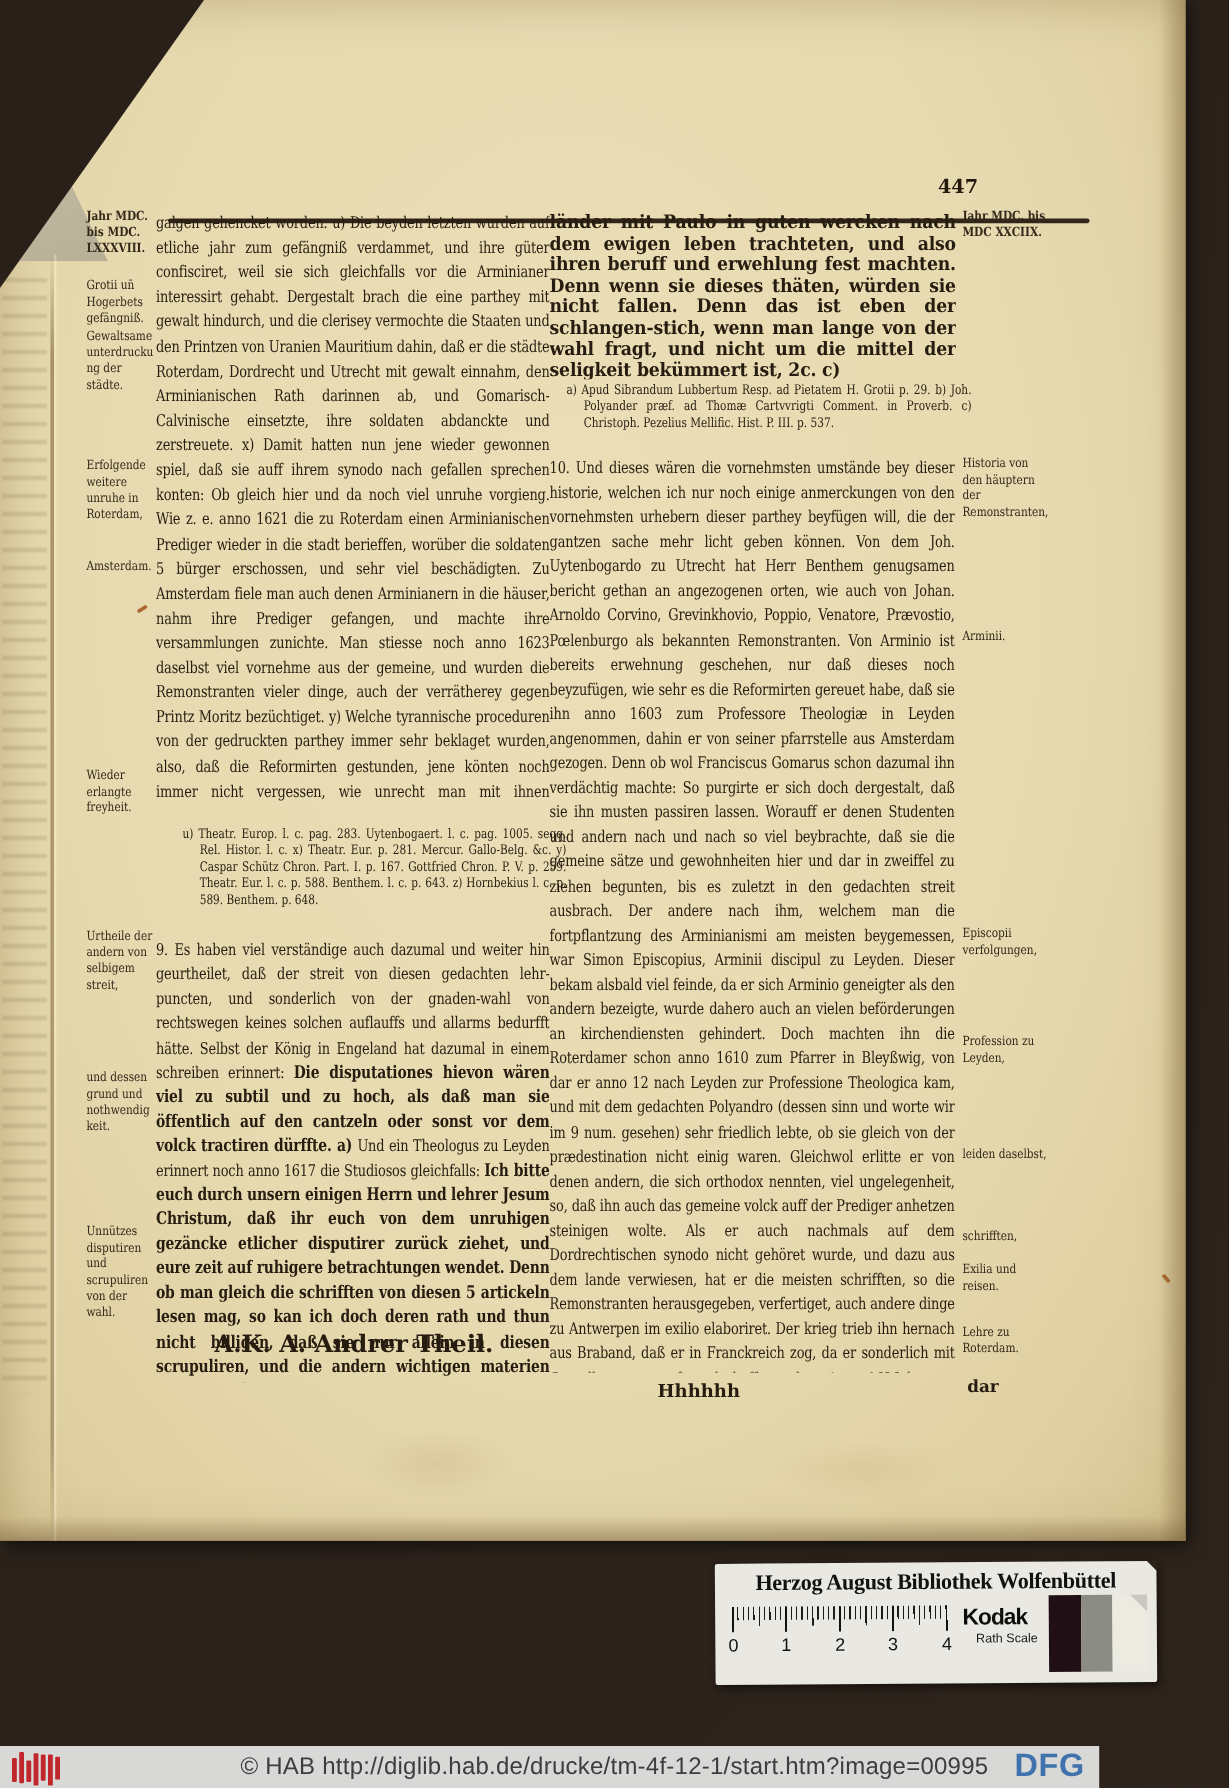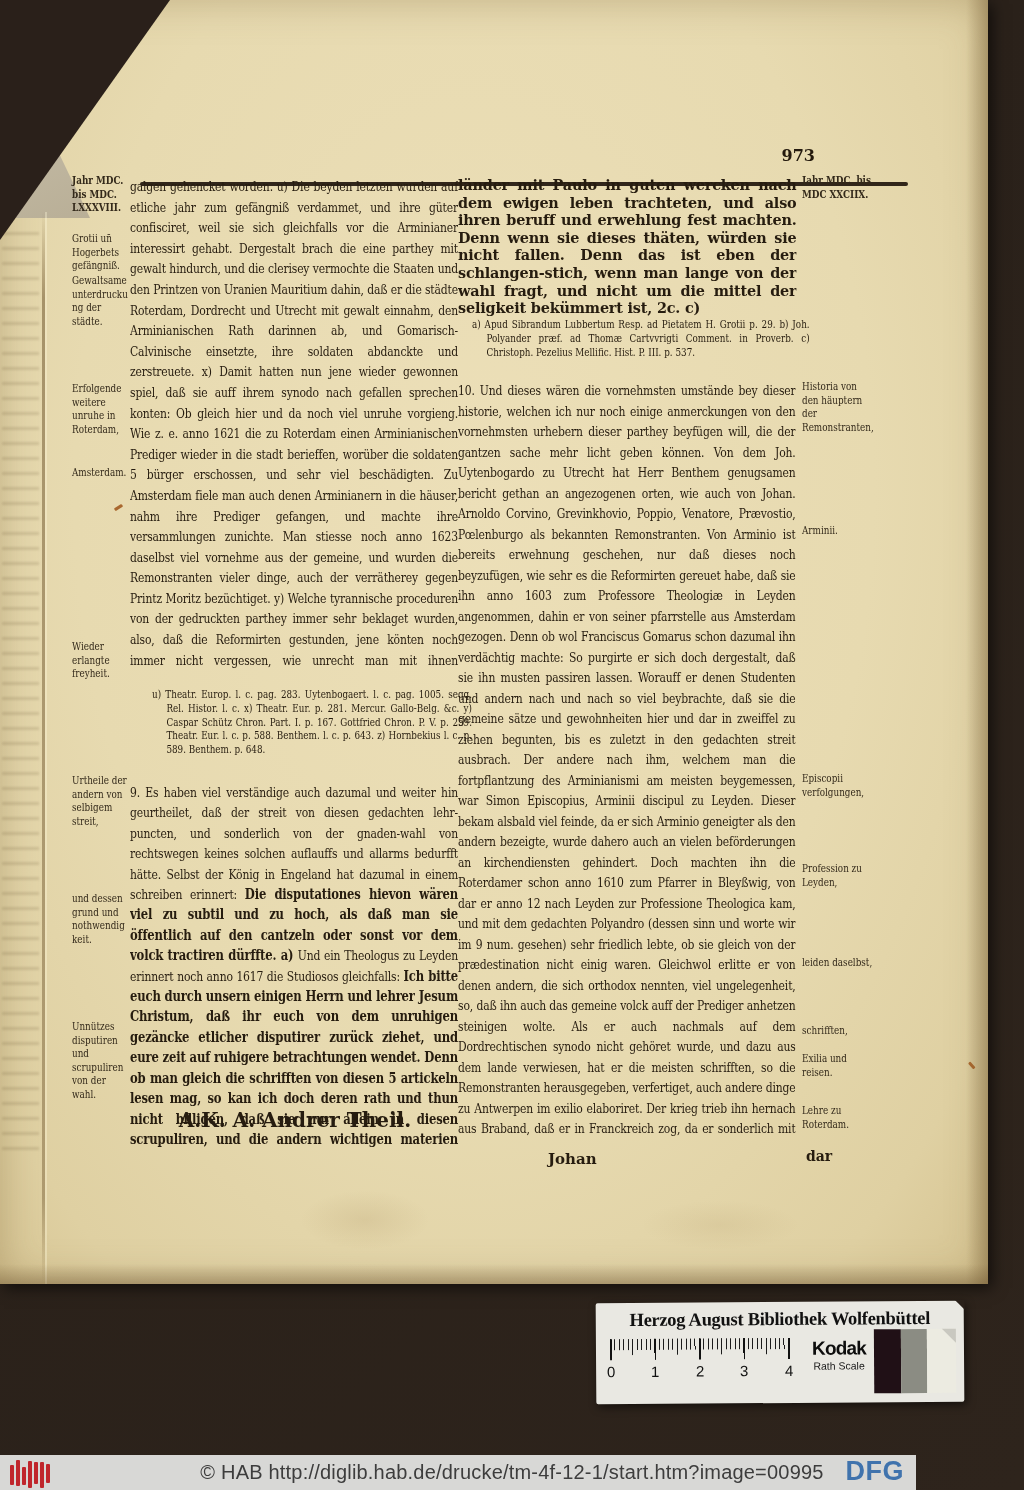--- a/index.html
+++ b/index.html
@@ -68,21 +68,21 @@
        font-family:"Liberation Serif", serif;font-weight:700;font-size:18.5px;color:#111;
        letter-spacing:-.3px;}
   .ruler{position:absolute;left:14px;top:36px;width:182px;height:22px;}
   .t-mm{position:absolute;left:0;top:0;width:180px;height:11px;
        background:repeating-linear-gradient(90deg,#1c1c1c 0 1px,transparent 1px 4.45px);}
   .t-half{position:absolute;left:0;top:0;width:180px;height:16px;
        background:repeating-linear-gradient(90deg,#1c1c1c 0 1.2px,transparent 1.2px 22.25px);}
   .t-cm{position:absolute;left:0;top:0;width:181px;height:21px;
        background:repeating-linear-gradient(90deg,#111 0 1.6px,transparent 1.6px 44.5px);}
   .rnum{position:absolute;top:60px;font-size:15px;color:#111;width:12px;text-align:center;}
-  .kodak{position:absolute;left:206px;top:36px;width:74px;text-align:center;
+  .kodak{position:absolute;left:206px;top:36px;width:74px;
        font-weight:700;font-size:19px;color:#0d0d0d;letter-spacing:-.8px;}
   .grayscale{position:absolute;left:206px;top:58px;width:74px;text-align:center;
        font-size:10.5px;color:#1a1a1a;}
   .patch{position:absolute;top:28px;height:64px;}
   .p-dark{left:278px;width:27px;background:#201016;}
   .p-gray{left:305px;width:26px;background:#8b8c83;}
   .p-white{left:331px;width:29px;background:#ecebe1;}
   .fold{position:absolute;right:0;top:0;width:0;height:0;
        border-top:14px solid #c9c8c0;border-left:14px solid transparent;}
   .card-ear{position:absolute;right:-1px;top:-1px;width:0;height:0;
@@ -104,21 +104,21 @@
 <div class="stage">
 
   <div class="page">
 
     <div class="gray-tri"></div>
     <div class="dark-wedge"></div>
     <div class="ghost"></div>
     <div class="crease"></div>
     <div class="crease-hi"></div>
 
-    <div class="hd-num">973</div>
+    <div class="hd-num">447</div>
     <div class="hd-rule"></div>
 
     <div class="mnote mnl ml0">Jahr MDC. bis MDC. LXXXVIII.</div>
     <div class="mnote mnl ml1">Grotii un̄ Hogerbets gefängniß.</div>
     <div class="mnote mnl ml2">Gewaltsame unterdruckung der städte.</div>
     <div class="mnote mnl ml3">Erfolgende weitere unruhe in Roterdam,</div>
     <div class="mnote mnl ml4">Amsterdam.</div>
     <div class="mnote mnl ml5">Wieder erlangte freyheit.</div>
     <div class="mnote mnl ml6">Urtheile der andern von selbigem streit,</div>
     <div class="mnote mnl ml7">und dessen grund und nothwendigkeit.</div>
@@ -139,21 +139,21 @@
     <div class="col cx lp1">galgen gehencket worden. u) Die beyden letzten wurden auf etliche jahr zum gefängniß verdammet, und ihre güter confisciret, weil sie sich gleichfalls vor die Arminianer interessirt gehabt. Dergestalt brach die eine parthey mit gewalt hindurch, und die clerisey vermochte die Staaten und den Printzen von Uranien Mauritium dahin, daß er die städte Roterdam, Dordrecht und Utrecht mit gewalt einnahm, den Arminianischen Rath darinnen ab, und Gomarisch-Calvinische einsetzte, ihre soldaten abdanckte und zerstreuete. x) Damit hatten nun jene wieder gewonnen spiel, daß sie auff ihrem synodo nach gefallen sprechen konten: Ob gleich hier und da noch viel unruhe vorgieng. Wie z. e. anno 1621 die zu Roterdam einen Arminianischen Prediger wieder in die stadt berieffen, worüber die soldaten 5 bürger erschossen, und sehr viel beschädigten. Zu Amsterdam fiele man auch denen Arminianern in die häuser, nahm ihre Prediger gefangen, und machte ihre versammlungen zunichte. Man stiesse noch anno 1623 daselbst viel vornehme aus der gemeine, und wurden die Remonstranten vieler dinge, auch der verrätherey gegen Printz Moritz bezüchtiget. y) Welche tyrannische proceduren von der gedruckten parthey immer sehr beklaget wurden, also, daß die Reformirten gestunden, jene könten noch immer nicht vergessen, wie unrecht man mit ihnen gehandelt hätte. Zumal da jene sich von den beschuldigungen öffentlich purgirten, und nach des Printzen todt unter Henrico anno 1630 ihre freyheit wieder kriegten. z)</div>
     <div class="col cx lfoot">u) Theatr. Europ. l. c. pag. 283. Uytenbogaert. l. c. pag. 1005. seqq. Rel. Histor. l. c.  x) Theatr. Eur. p. 281. Mercur. Gallo-Belg. &amp;c.  y) Caspar Schütz Chron. Part. I. p. 167. Gottfried Chron. P. V. p. 259. Theatr. Eur. l. c. p. 588. Benthem. l. c. p. 643.  z) Hornbekius l. c. p. 589. Benthem. p. 648.</div>
     <div class="col cx lp2">
       <span>9. Es haben viel verständige auch dazumal und weiter hin geurtheilet, daß der streit von diesen gedachten lehr-puncten, und sonderlich von der gnaden-wahl von rechtswegen keines solchen auflauffs und allarms bedurfft hätte. Selbst der König in Engeland hat dazumal in einem schreiben erinnert: </span><span class="fr-em">Die disputationes hievon wären viel zu subtil und zu hoch, als daß man sie öffentlich auf den cantzeln oder sonst vor dem volck tractiren dürffte. a) </span><span>Und ein Theologus zu Leyden erinnert noch anno 1617 die Studiosos gleichfalls: </span><span class="fr-em">Ich bitte euch durch unsern einigen Herrn und lehrer Jesum Christum, daß ihr euch von dem unruhigen gezäncke etlicher disputirer zurück ziehet, und eure zeit auf ruhigere betrachtungen wendet. Denn ob man gleich die schrifften von diesen 5 artickeln lesen mag, so kan ich doch deren rath und thun nicht billigen, daß sie nur allein in diesen scrupuliren, und die andern wichtigen materien vergessen. b) </span><span>Ja ein sonst eyffrig-reformirter schrieb eben dazumal hievon: </span>
     </div>
     <div class="lsig">A.K. A. Andrer Theil.</div>
 
     <div class="col cx rp1">länder mit Paulo in guten wercken nach dem ewigen leben trachteten, und also ihren beruff und erwehlung fest machten. Denn wenn sie dieses thäten, würden sie nicht fallen. Denn das ist eben der schlangen-stich, wenn man lange von der wahl fragt, und nicht um die mittel der seligkeit bekümmert ist, 2c. c)</div>
     <div class="col cx rfoot">a) Apud Sibrandum Lubbertum Resp. ad Pietatem H. Grotii p. 29.  b) Joh. Polyander præf. ad Thomæ Cartvvrigti Comment. in Proverb.  c) Christoph. Pezelius Mellific. Hist. P. III. p. 537.</div>
     <div class="col cx rp2">10. Und dieses wären die vornehmsten umstände bey dieser historie, welchen ich nur noch einige anmerckungen von den vornehmsten urhebern dieser parthey beyfügen will, die der gantzen sache mehr licht geben können. Von dem Joh. Uytenbogardo zu Utrecht hat Herr Benthem genugsamen bericht gethan an angezogenen orten, wie auch von Johan. Arnoldo Corvino, Grevinkhovio, Poppio, Venatore, Prævostio, Pœlenburgo als bekannten Remonstranten. Von Arminio ist bereits erwehnung geschehen, nur daß dieses noch beyzufügen, wie sehr es die Reformirten gereuet habe, daß sie ihn anno 1603 zum Professore Theologiæ in Leyden angenommen, dahin er von seiner pfarrstelle aus Amsterdam gezogen. Denn ob wol Franciscus Gomarus schon dazumal ihn verdächtig machte: So purgirte er sich doch dergestalt, daß sie ihn musten passiren lassen. Worauff er denen Studenten und andern nach und nach so viel beybrachte, daß sie die gemeine sätze und gewohnheiten hier und dar in zweiffel zu ziehen begunten, bis es zuletzt in den gedachten streit ausbrach. Der andere nach ihm, welchem man die fortpflantzung des Arminianismi am meisten beygemessen, war Simon Episcopius, Arminii discipul zu Leyden. Dieser bekam alsbald viel feinde, da er sich Arminio geneigter als den andern bezeigte, wurde dahero auch an vielen beförderungen an kirchendiensten gehindert. Doch machten ihn die Roterdamer schon anno 1610 zum Pfarrer in Bleyßwig, von dar er anno 12 nach Leyden zur Professione Theologica kam, und mit dem gedachten Polyandro (dessen sinn und worte wir im 9 num. gesehen) sehr friedlich lebte, ob sie gleich von der prædestination nicht einig waren. Gleichwol erlitte er von denen andern, die sich orthodox nennten, viel ungelegenheit, so, daß ihn auch das gemeine volck auff der Prediger anhetzen steinigen wolte. Als er auch nachmals auf dem Dordrechtischen synodo nicht gehöret wurde, und dazu aus dem lande verwiesen, hat er die meisten schrifften, so die Remonstranten herausgegeben, verfertiget, auch andere dinge zu Antwerpen im exilio elaboriret. Der krieg trieb ihn hernach aus Braband, daß er in Franckreich zog, da er sonderlich mit Curcellæo genaue freundschafft machte. Anno 1626 kam er zurück und nach Roterdam, die volckreiche gemeinde der Remonstranten daselbst zu regieren. Von</div>
-    <div class="rsig">Johan</div>
+    <div class="rsig">Hhhhhh</div>
     <div class="rcatch">dar</div>
 
     <div class="stain" style="left:300px;top:1190px;width:130px;height:60px;background:radial-gradient(rgba(150,120,70,.14),rgba(150,120,70,0) 70%);"></div>
     <div class="stain" style="left:640px;top:1200px;width:160px;height:50px;background:radial-gradient(rgba(150,120,70,.10),rgba(150,120,70,0) 70%);"></div>
 
     <div class="edge-right"></div>
     <div class="edge-bottom"></div>
   </div>
 
   <div class="card">

